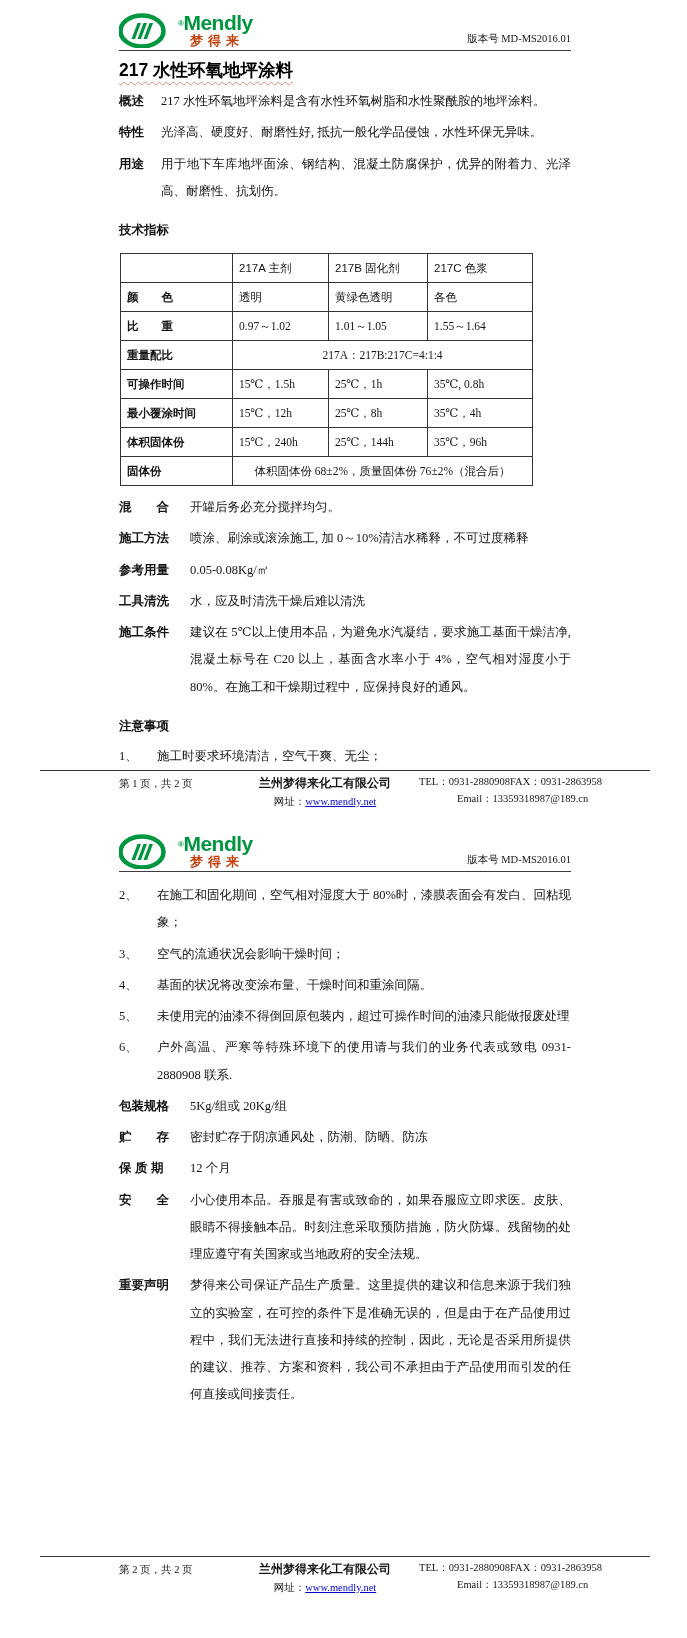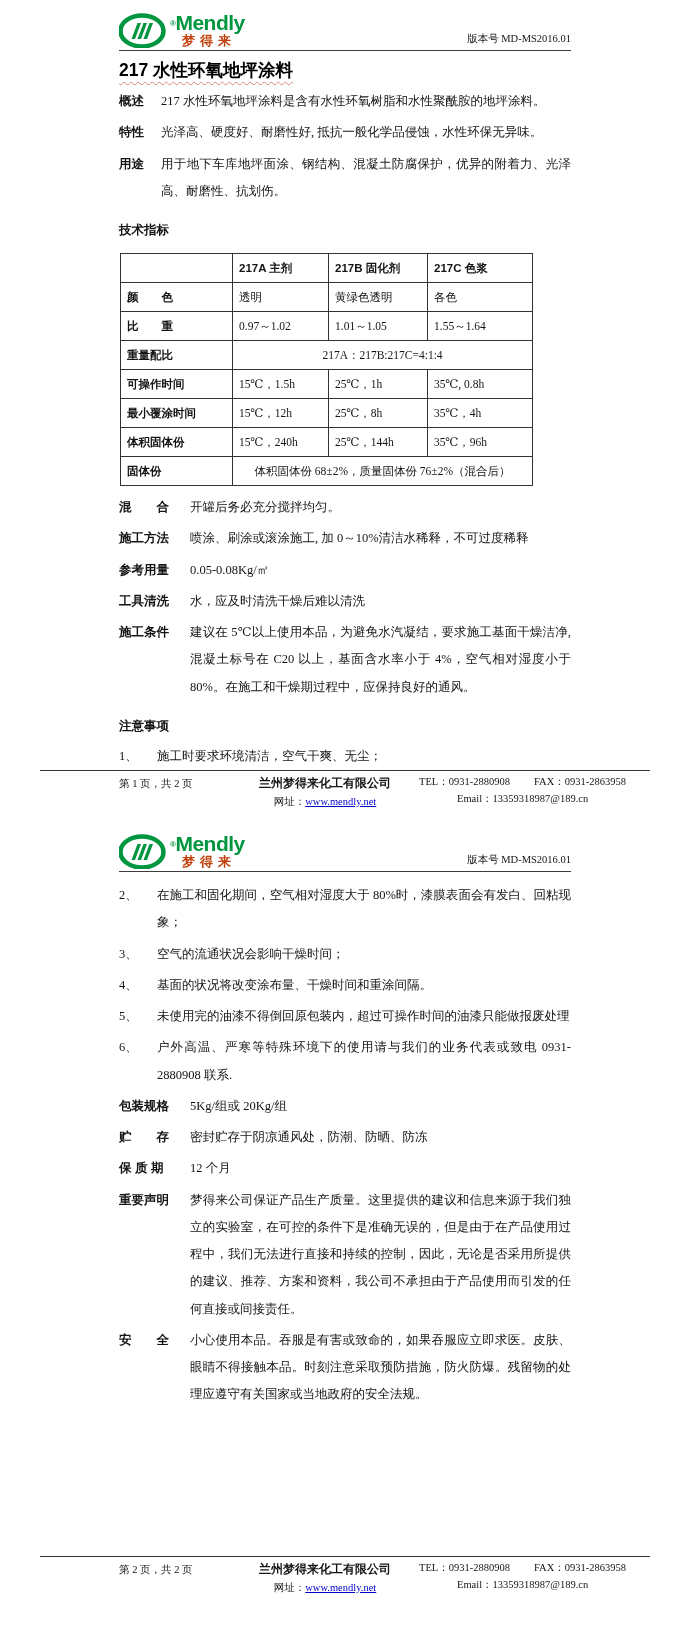--- a/index.html
+++ b/index.html
@@ -14,21 +14,21 @@
     width:687px;
     padding:0 116px 0 119px;
     display:flex;
     flex-direction:column;
   }
   .page-1{min-height:798px;}
   .page-2{min-height:840px;padding-bottom:62px;}
 
   
   .hdr{display:flex;justify-content:space-between;align-items:flex-end;padding-top:12px;}
-  .logo{display:flex;align-items:flex-start;gap:3px;}
+  .logo{display:flex;align-items:flex-start;gap:11px;}
   .logo-text{display:flex;flex-direction:column;line-height:1;}
   .brand{font-family:"Liberation Sans",sans-serif;font-weight:bold;font-size:21px;color:#009640;letter-spacing:-0.5px;}
   .brand-cn{font-family:"Liberation Sans",sans-serif;font-weight:bold;font-size:13px;color:#c2410c;letter-spacing:5px;margin-top:1px;padding-left:12px;}
   .reg{font-size:8px;color:#009640;font-weight:bold;transform:translateY(-4px);display:inline-block;}
   .version{font-size:10.5px;padding-bottom:2px;}
   .hdr-rule{border-bottom:1.3px solid #3c3c3c;margin-top:2px;}
 
   
   .title{
     font-family:"Liberation Sans","DejaVu Sans",sans-serif;
@@ -50,32 +50,32 @@
   .ptext{flex:1;text-align:justify;}
   .sechead{
     font-family:Liberation Sans, sans-serif;
     font-weight:bold;margin-top:13px;line-height:2;
   }
 
   
   table.tech{border-collapse:collapse;margin:10px 0 4px 1px;width:412px;font-size:11.5px;table-layout:fixed;}
   table.tech td{border:1px solid #333;height:24px;padding:2px 6px;vertical-align:middle;line-height:1.4;}
   table.tech td.lbl{font-family:"Liberation Sans",sans-serif;font-weight:bold;white-space:pre;margin-top:17px;}
-  table.tech td.hd{font-family:"Liberation Sans",sans-serif;font-weight:bold;}
+  table.tech td.hd{font-family:"Liberation Sans",sans-serif;font-weight:normal;}
   table.tech td.center{text-align:center;}
 
   
   .footer{margin-top:auto;}
   .f-rule{border-top:1px solid #333;margin:0 -79px;}
   .f-body{display:flex;font-size:10.5px;padding-top:4px;align-items:flex-start;}
   .f-page{flex:0 0 118px;padding-top:2px;}
   .f-mid{flex:0 0 176px;display:flex;flex-direction:column;align-items:center;gap:3px;}
   .f-company{font-weight:bold;font-size:12px;white-space:nowrap;}
   .f-right{flex:1;display:flex;flex-direction:column;gap:3px;padding-left:6px;}
-  .f-telfax{display:flex;justify-content:space-between;white-space:nowrap;gap:24px;}
+  .f-telfax{display:flex;justify-content:space-between;white-space:nowrap;}
   .f-email{padding-left:38px;}
   .f-site a, .f-site span.lnk{color:#0000cc;text-decoration:underline;}
   .p1-footer{padding-bottom:8px;}
 
   .page-2 .hdr{padding-top:16px;}
 </style>
 </head>
 <body>
 
 <div class="page page-1">
@@ -267,26 +267,26 @@
   </div>
   <div class="prow">
     <span class="plabel plabel-wide">贮　　存</span>
     <span class="ptext">密封贮存于阴凉通风处，防潮、防晒、防冻</span>
   </div>
   <div class="prow">
     <span class="plabel plabel-wide">保 质 期</span>
     <span class="ptext">12 个月</span>
   </div>
   <div class="prow">
+    <span class="plabel plabel-wide">安　　全</span>
+    <span class="ptext">小心使用本品。吞服是有害或致命的，如果吞服应立即求医。皮肤、眼睛不得接触本品。时刻注意采取预防措施，防火防爆。残留物的处理应遵守有关国家或当地政府的安全法规。</span>
+  </div>
+  <div class="prow">
     <span class="plabel plabel-wide">重要声明</span>
     <span class="ptext">梦得来公司保证产品生产质量。这里提供的建议和信息来源于我们独立的实验室，在可控的条件下是准确无误的，但是由于在产品使用过程中，我们无法进行直接和持续的控制，因此，无论是否采用所提供的建议、推荐、方案和资料，我公司不承担由于产品使用而引发的任何直接或间接责任。</span>
-  </div>
-  <div class="prow">
-    <span class="plabel plabel-wide">安　　全</span>
-    <span class="ptext">小心使用本品。吞服是有害或致命的，如果吞服应立即求医。皮肤、眼睛不得接触本品。时刻注意采取预防措施，防火防爆。残留物的处理应遵守有关国家或当地政府的安全法规。</span>
   </div>
 
   <div class="footer">
     <div class="f-rule"></div>
     <div class="f-body">
       <div class="f-page">第 2 页，共 2 页</div>
       <div class="f-mid">
         <span class="f-company">兰州梦得来化工有限公司</span>
         <span class="f-site"><span>网址：</span><span class="lnk">www.mendly.net</span></span>
       </div>

